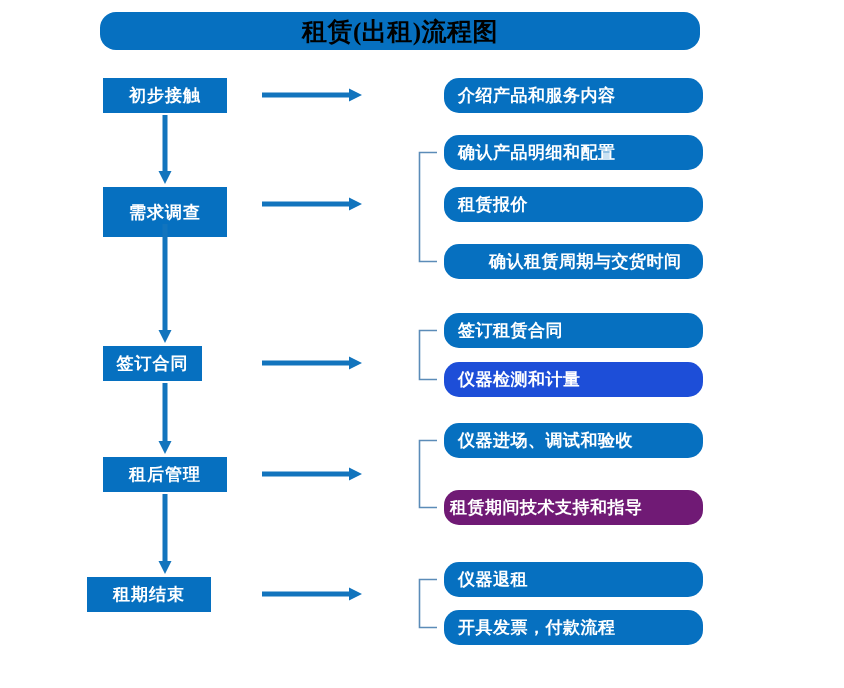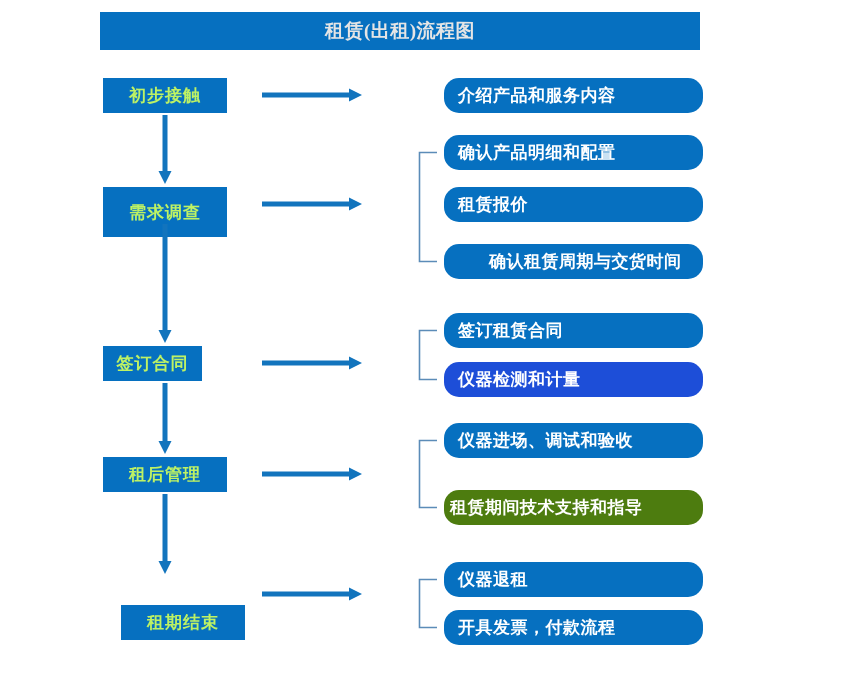--- a/index.html
+++ b/index.html
@@ -18,32 +18,33 @@
     width: 844px;
     height: 688px;
   }
   .title-bar {
     position: absolute;
     left: 100px;
     top: 12px;
     width: 600px;
     height: 38px;
     background: #0670c0;
-    color: #e5e5e5;
-    font-size: 19px;
+    color: #000000;
+    font-size: 25px;
     font-weight: bold;
     display: flex;
     align-items: center;
     justify-content: center;
     letter-spacing: 0.5px;
+    border-radius: 16px;
   }
   .stage-box {
     position: absolute;
     background: #0670c0;
-    color: #bef264;
+    color: #ffffff;
     font-size: 17px;
     font-weight: bold;
     display: flex;
     align-items: center;
     justify-content: center;
     letter-spacing: 1px;
   }
   .detail-box {
     position: absolute;
     background: #0670c0;
@@ -70,31 +71,31 @@
 
 <div id="canvas">
 
   <div class="title-bar">租赁(出租)流程图</div>
 
   <div id="stages-layer">
       <div class="stage-box" style="left: 103px; top: 78px; width: 124px; height: 35px; background: rgb(6, 112, 192);">初步接触</div>
       <div class="stage-box" style="left: 103px; top: 187px; width: 124px; height: 50px; background: rgb(6, 112, 192);">需求调查</div>
       <div class="stage-box" style="left: 103px; top: 346px; width: 99px; height: 35px; background: rgb(6, 112, 192);">签订合同</div>
       <div class="stage-box" style="left: 103px; top: 457px; width: 124px; height: 35px; background: rgb(6, 112, 192);">租后管理</div>
-      <div class="stage-box" style="left: 121px; top: 577px; width: 124px; height: 35px; background: rgb(6, 112, 192); margin-top: 28px;">租期结束</div>
+      <div class="stage-box" style="left: 87px; top: 577px; width: 124px; height: 35px; background: rgb(6, 112, 192);">租期结束</div>
     </div>
   <div id="details-layer">
       <div class="detail-box" style="left: 444px; top: 78px; width: 259px; height: 35px; background: rgb(6, 112, 192);">介绍产品和服务内容</div>
       <div class="detail-box" style="left: 444px; top: 135px; width: 259px; height: 35px; background: rgb(6, 112, 192);">确认产品明细和配置</div>
       <div class="detail-box" style="left: 444px; top: 187px; width: 259px; height: 35px; background: rgb(6, 112, 192);">租赁报价</div>
       <div class="detail-box" style="left: 444px; top: 244px; width: 259px; height: 35px; background: rgb(6, 112, 192); padding-left: 45px;">确认租赁周期与交货时间</div>
       <div class="detail-box" style="left: 444px; top: 313px; width: 259px; height: 35px; background: rgb(6, 112, 192);">签订租赁合同</div>
       <div class="detail-box" style="left: 444px; top: 362px; width: 259px; height: 35px; background: #1d4ed8;">仪器检测和计量</div>
       <div class="detail-box" style="left: 444px; top: 423px; width: 259px; height: 35px; background: rgb(6, 112, 192);">仪器进场、调试和验收</div>
-      <div class="detail-box" style="left: 444px; top: 490px; width: 259px; height: 35px; background: #4d7c0f; padding-left: 6px;">租赁期间技术支持和指导</div>
+      <div class="detail-box" style="left: 444px; top: 490px; width: 259px; height: 35px; background: #701a75; padding-left: 6px;">租赁期间技术支持和指导</div>
       <div class="detail-box" style="left: 444px; top: 562px; width: 259px; height: 35px; background: rgb(6, 112, 192);">仪器退租</div>
       <div class="detail-box" style="left: 444px; top: 610px; width: 259px; height: 35px; background: rgb(6, 112, 192);">开具发票，付款流程</div>
     </div>
   <div id="connectors-layer">
       <div class="h-arrow" style="left: 254px; top: 84px;">
         <svg width="116" height="22" viewBox="0 0 116 22">
           <rect x="8" y="8.5" width="87" height="5" fill="#1274bd"></rect>
           <polygon points="95,4.5 108,11 95,17.5" fill="#1274bd"></polygon>
         </svg>
       </div>

